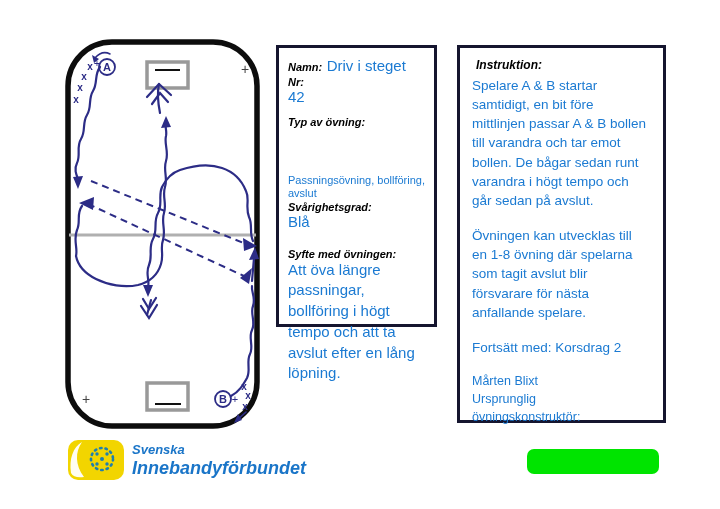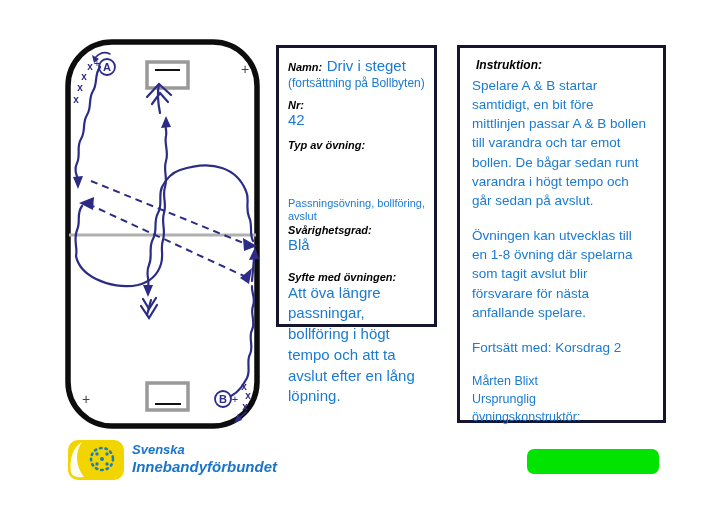--- a/index.html
+++ b/index.html
@@ -33,21 +33,21 @@
     position:absolute; left:527px; top:449px; width:132px; height:25px;
     background:#00e400; border:none; border-radius:7px; cursor:pointer;
   }
 
   #logo { position:absolute; left:66px; top:437px; }
   #logo-text {
     position:absolute; left:132px; top:443px;
     font-style:italic; font-weight:bold; color:#1a75c8; line-height:1.15;
   }
   #logo-text .l1 { font-size:13px; }
-  #logo-text .l2 { font-size:15px; }
+  #logo-text .l2 { font-size:18px; }
 </style>
 </head>
 <body>
 
 <div id="page">
 
   <svg id="rink" width="720" height="509" viewBox="0 0 720 509" style="position:absolute;left:0;top:0;">
 
     <rect x="68" y="42" width="189" height="384" rx="44" fill="#ffffff" stroke="#0d0d0d" stroke-width="5.5"></rect>
 
@@ -127,21 +127,20 @@
       <path d="M246,412 L237,420" fill="none" stroke="#2c2c86" stroke-width="1.6" stroke-linecap="round"></path>
       <polygon points="234,423 242,420 238,414" fill="#2c2c86"></polygon>
     </g>
   </svg>
 
   <div id="info-panel" class="panel">
     <div class="block tight">
       <span class="lbl">Namn:</span>
       <span class="blue val-lg">Driv i steget</span>
     </div>
-    <div class="block blue val-md">(fortsättning på Bollbyten)</div>
 
     <div class="lbl">Nr:</div>
     <div class="block blue val-lg">42</div>
 
     <div class="lbl" style="">Typ av övning:</div>
     <div class="blue val-xs tight">Passningsövning, bollföring, avslut</div>
 
     <div class="lbl">Svårighetsgrad:</div>
     <div class="block blue val-lg">Blå</div>
 

